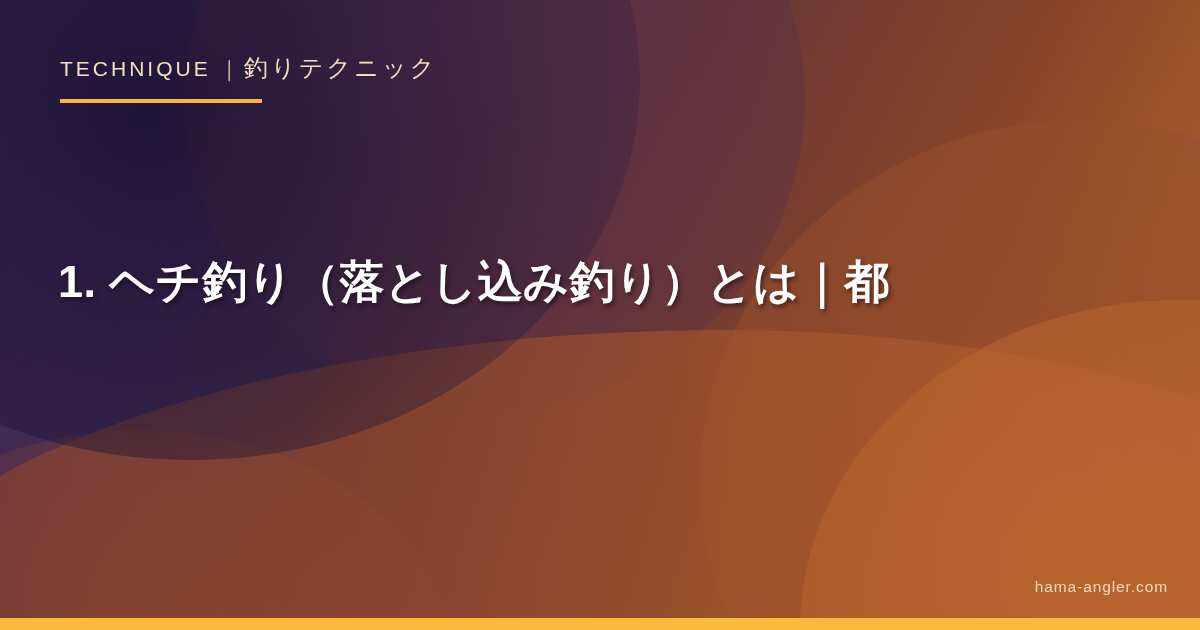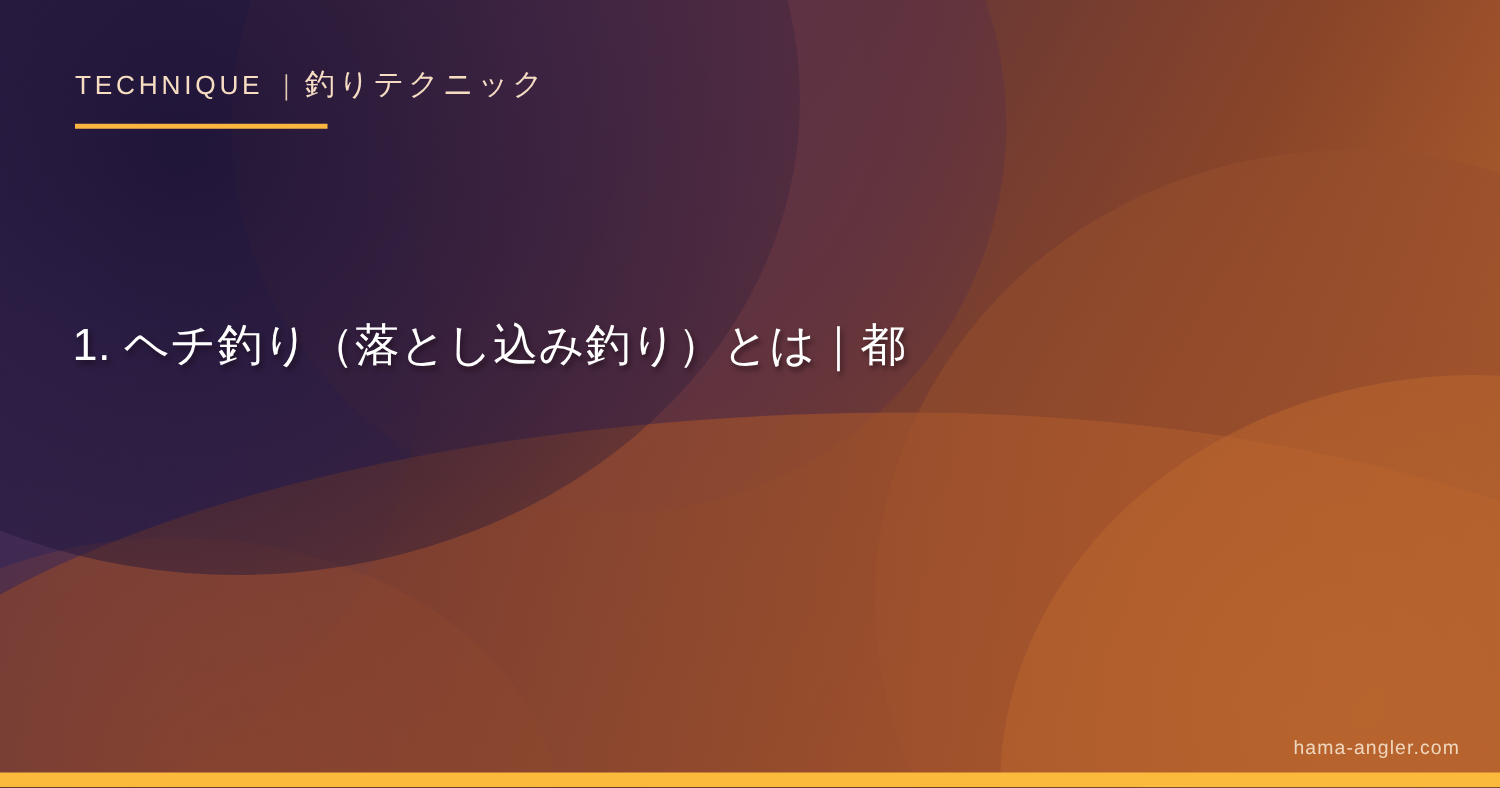--- a/index.html
+++ b/index.html
@@ -167,37 +167,36 @@
     height: 4px;
     background: #fbb63f;
   }
 
   .title {
     position: absolute;
     left: 58px;
     top: 252px;
     width: 1080px;
     color: #ffffff;
-    font-size: 36px;
-    font-weight: 400;
+    font-size: 45px;
+    font-weight: 700;
     letter-spacing: 0.4px;
     line-height: 1.34;
     text-shadow: 2px 3px 4px rgba(24, 10, 12, 0.55);
   }
 
   .site {
     position: absolute;
     right: 32px;
     top: 578px;
     color: #f3ddc6;
     font-size: 15.5px;
     letter-spacing: 0.9px;
     font-weight: 400;
     opacity: 0.95;
-    margin-top: 12px;
   }
 
   .bottom-bar {
     position: absolute;
     left: 0;
     right: 0;
     bottom: 0;
     height: 12px;
     background: #fcba3d;
   }

